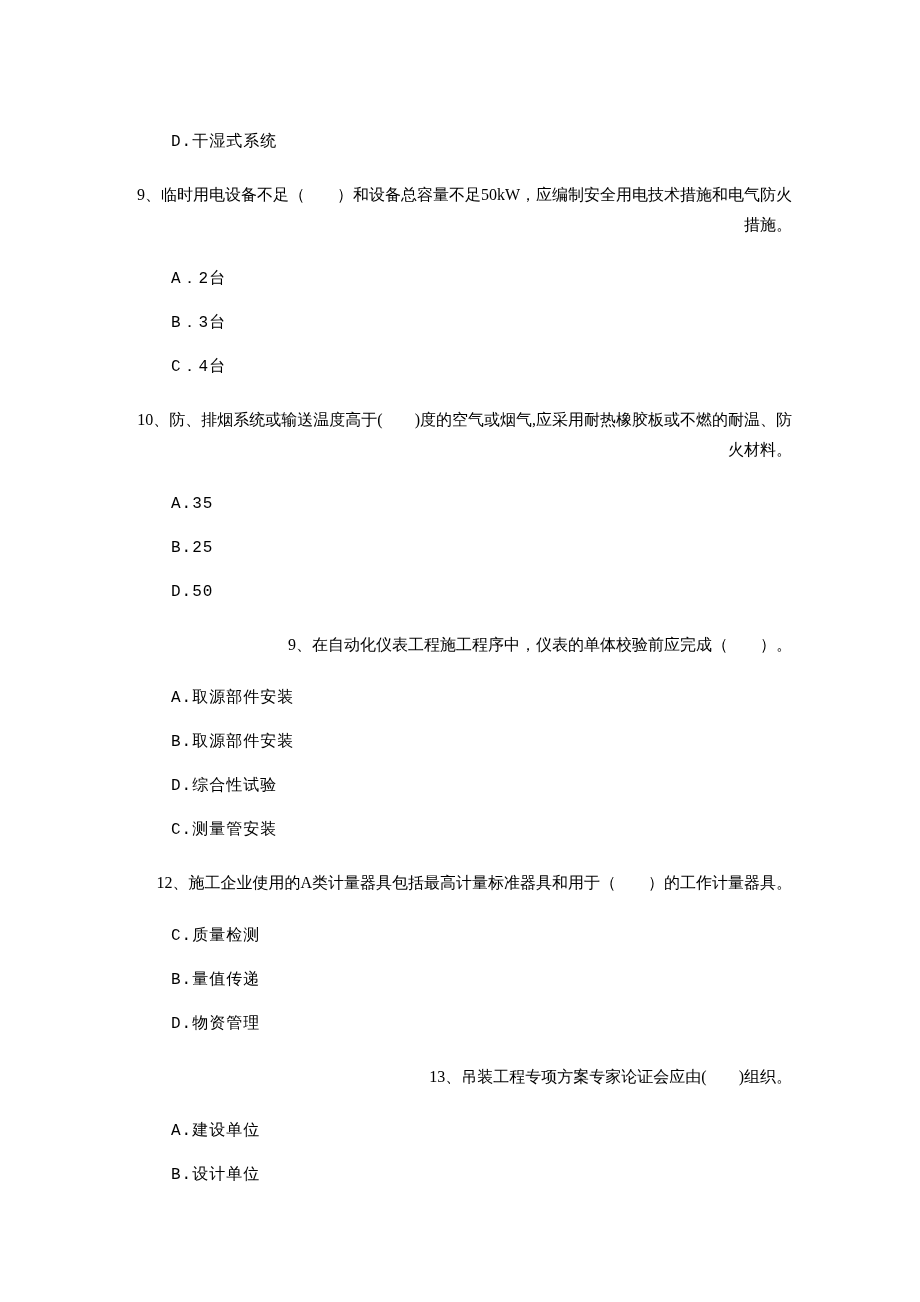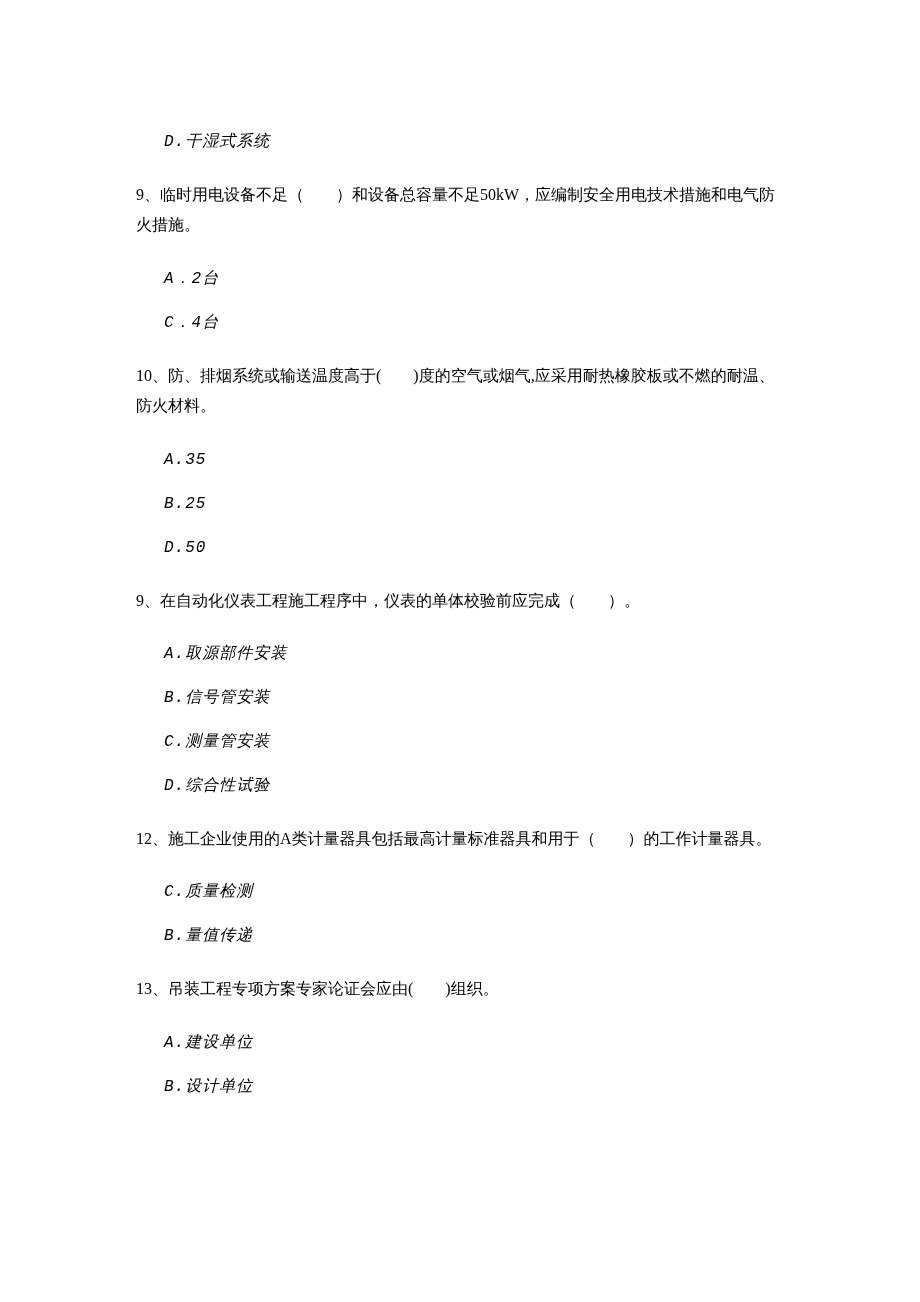--- a/index.html
+++ b/index.html
@@ -13,72 +13,74 @@
   .page {
     padding: 110px 120px 40px 120px;
     box-sizing: border-box;
     font-size: 16px;
     line-height: 1.5;
   }
   .option-block {
     padding-left: 40px;
   }
   .option {
-    margin: 20px 4px;
+    margin: 20px 11px;
     font-family: "SimSun", "宋体", "Courier New", monospace;
     letter-spacing: 1px;
-    font-style: italic;
   }
   .question {
-    margin: 26px 16px;
+    margin: 26px 8px;
     line-height: 1.9;
+    text-align: right;
   }
 </style>
 </head>
 <body>
 
 <div class="page">
 
   <div class="option-block">
     <div class="option">D.干湿式系统</div>
   </div>
 
   <div class="question">
     <span>9、</span><span>临时用电设备不足（　　）和设备总容量不足50kW，应编制安全用电技术措施和电气防火措施。</span>
   </div>
   <div class="option-block">
     <div class="option">A．2台</div>
+    <div class="option">B．3台</div>
     <div class="option">C．4台</div>
   </div>
 
   <div class="question">
     <span>10、</span><span>防、排烟系统或输送温度高于(　　)度的空气或烟气,应采用耐热橡胶板或不燃的耐温、防火材料。</span>
   </div>
   <div class="option-block">
     <div class="option">A.35</div>
     <div class="option">B.25</div>
     <div class="option">D.50</div>
   </div>
 
   <div class="question">
     <span>9、</span><span>在自动化仪表工程施工程序中，仪表的单体校验前应完成（　　）。</span>
   </div>
   <div class="option-block">
     <div class="option">A.取源部件安装</div>
-    <div class="option">B.信号管安装</div>
+    <div class="option">B.取源部件安装</div>
+    <div class="option">D.综合性试验</div>
     <div class="option">C.测量管安装</div>
-    <div class="option">D.综合性试验</div>
   </div>
 
   <div class="question">
     <span>12、</span><span>施工企业使用的A类计量器具包括最高计量标准器具和用于（　　）的工作计量器具。</span>
   </div>
   <div class="option-block">
     <div class="option">C.质量检测</div>
     <div class="option">B.量值传递</div>
+    <div class="option">D.物资管理</div>
   </div>
 
   <div class="question">
     <span>13、</span><span>吊装工程专项方案专家论证会应由(　　)组织。</span>
   </div>
   <div class="option-block">
     <div class="option">A.建设单位</div>
     <div class="option">B.设计单位</div>
   </div>
 

